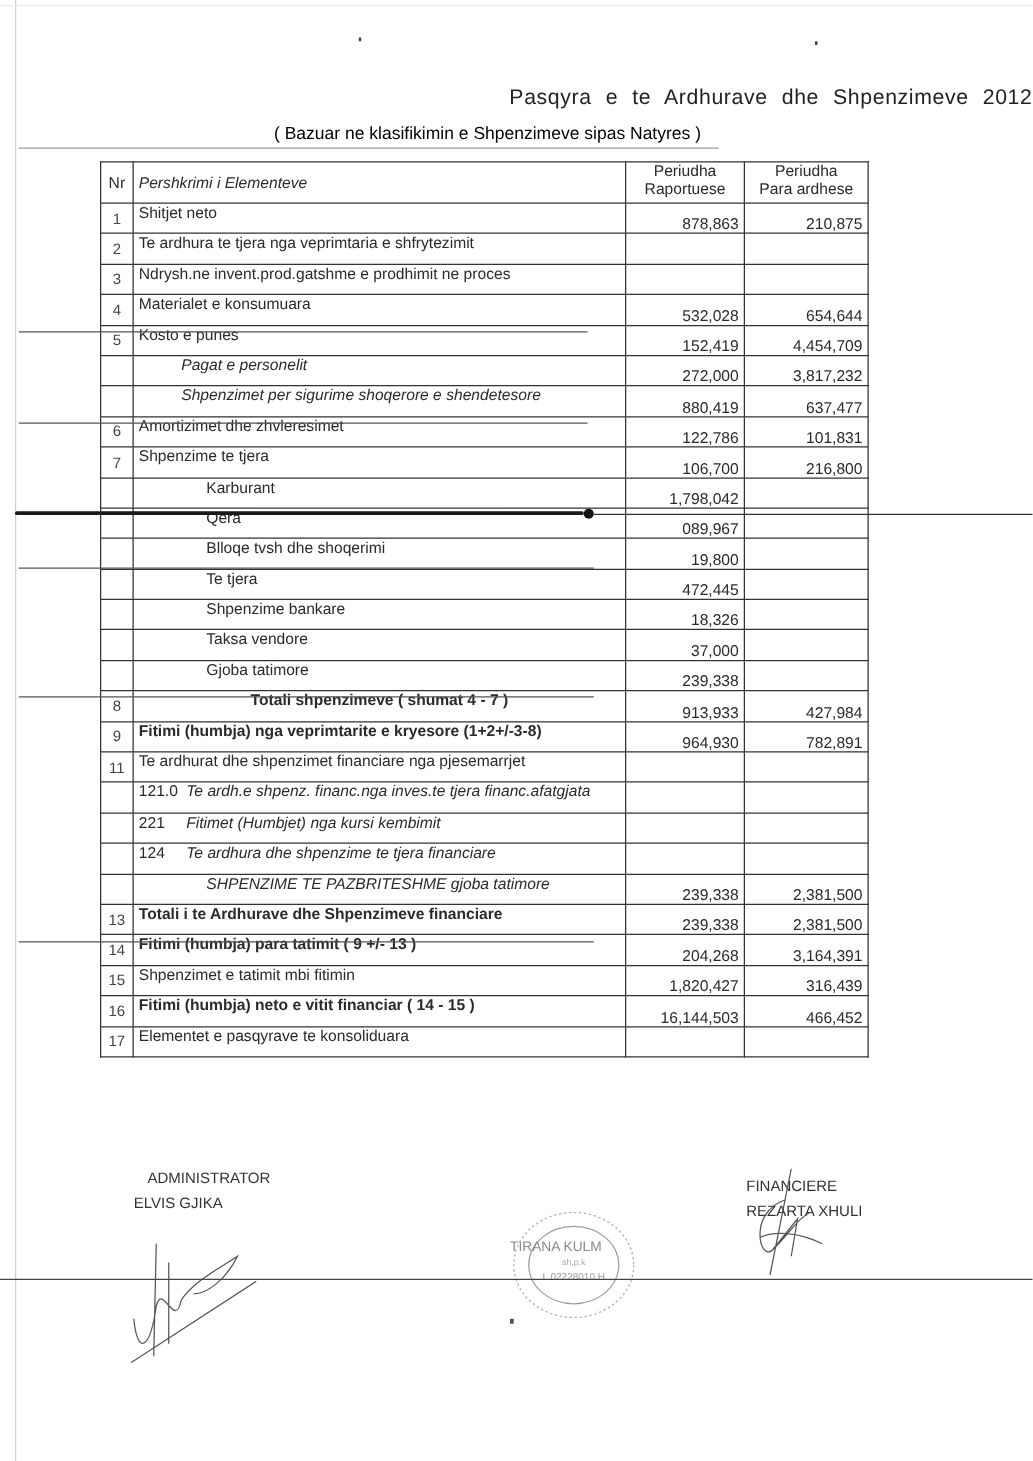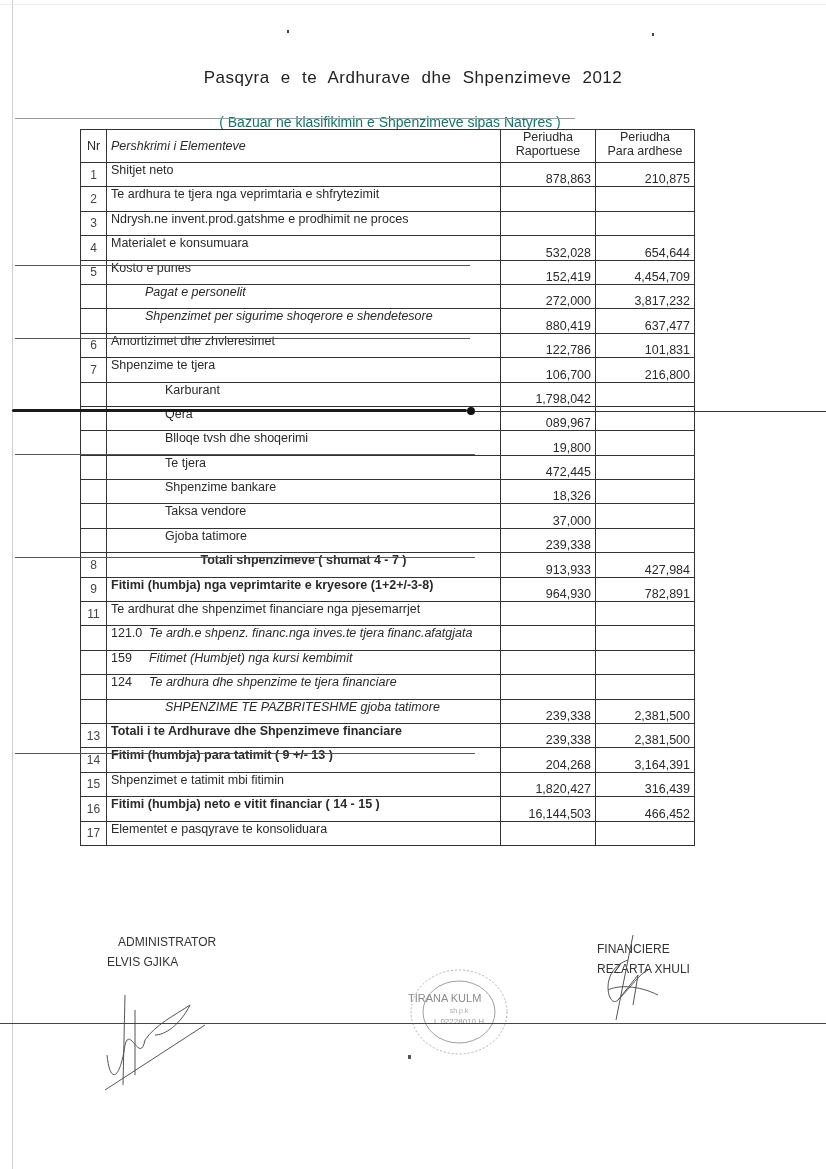--- a/index.html
+++ b/index.html
@@ -5,26 +5,26 @@
   html, body { margin: 0; padding: 0; background: #ffffff; }
   body {
     width: 826px; height: 1169px; position: relative; overflow: hidden;
     font-family: "Liberation Sans", sans-serif; color: #2a2a2a;
   }
   .page-edge { position: absolute; left: 12px; top: 0; width: 1px; height: 1169px; background: #d0d0d0; }
   .top-edge { position: absolute; left: 0; top: 4px; width: 826px; height: 1px; background: #ececec; }
   .speck { position: absolute; width: 2px; height: 3px; background: #444; }
 
   .title {
-    position: absolute; left: 0; width: 826px; top: 68px; text-align: center;
+    position: absolute; left: 0; width: 826px; top: 68px; text-align: right;
     font-size: 17px; letter-spacing: 0.5px; word-spacing: 6px; color: #222;
   }
   .subtitle {
     position: absolute; left: 0; width: 780px; top: 98px; text-align: center;
-    font-size: 14px; color: #0f766e; margin-top: 16px;
+    font-size: 14px; color: #000000;
   }
   .scan-line { position: absolute; height: 1px; background: #555; }
   .scan-thick { position: absolute; height: 3px; background: #1a1a1a; border-radius: 2px; }
   .scan-dot { position: absolute; width: 8px; height: 8px; border-radius: 50%; background: #111; }
 
   table.statement {
     position: absolute; left: 80px; top: 129px; width: 614px;
     border-collapse: collapse; table-layout: fixed; font-size: 12.5px;
   }
   table.statement td, table.statement th {
@@ -203,21 +203,21 @@
         <td class="num"></td>
       </tr>
       <tr>
         <td class="nr"></td>
         <td class="desc"><span class="sub-code">121.0</span><span class="ital">Te ardh.e shpenz. financ.nga inves.te tjera financ.afatgjata</span></td>
         <td class="num"></td>
         <td class="num"></td>
       </tr>
       <tr>
         <td class="nr"></td>
-        <td class="desc"><span class="sub-code">159</span><span class="ital">Fitimet (Humbjet) nga kursi kembimit</span></td>
+        <td class="desc"><span class="sub-code">221</span><span class="ital">Fitimet (Humbjet) nga kursi kembimit</span></td>
         <td class="num"></td>
         <td class="num"></td>
       </tr>
       <tr>
         <td class="nr"></td>
         <td class="desc"><span class="sub-code">124</span><span class="ital">Te ardhura dhe shpenzime te tjera financiare</span></td>
         <td class="num"></td>
         <td class="num"></td>
       </tr>
       <tr>

